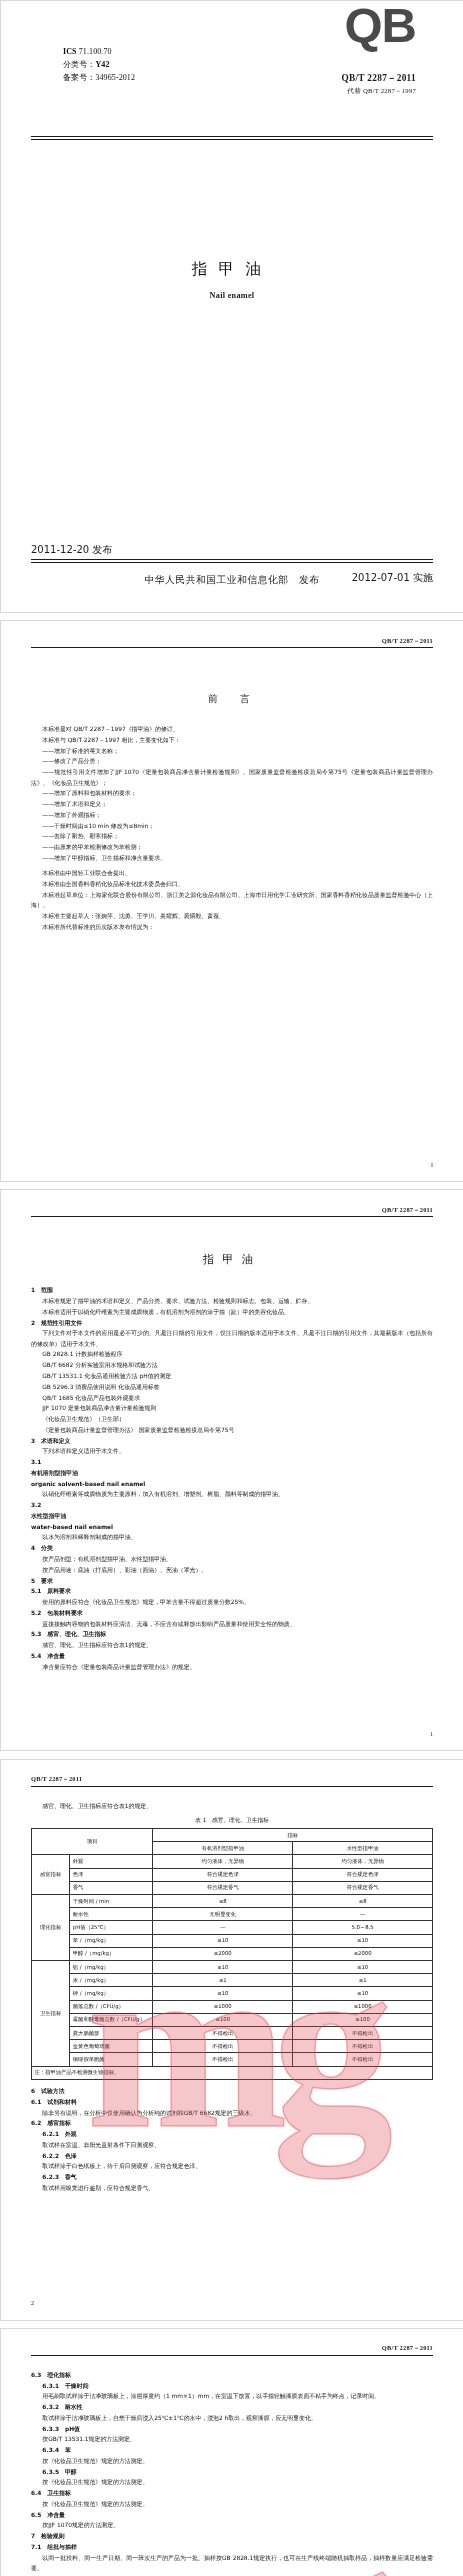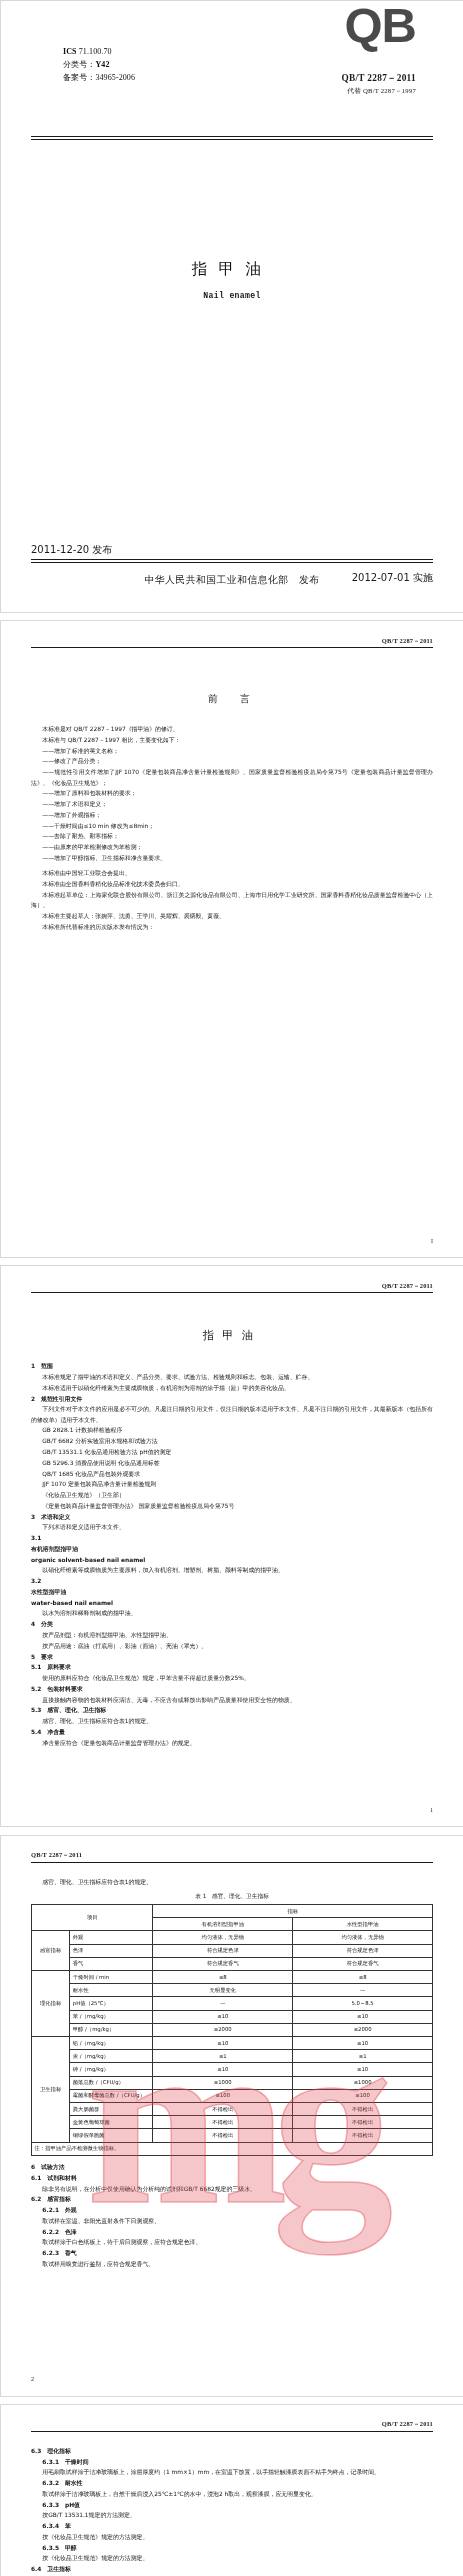--- a/index.html
+++ b/index.html
@@ -1,21 +1,21 @@
 <!DOCTYPE html>
 <html style="font-size:8.2px"><head>
 <meta charset="utf-8">
 <style>
   html,body{margin:0;padding:0;background:#ffffff;}
   body{font-family:"Liberation Serif","DejaVu Serif",serif;color:#1a1a1a;}
   .doc{width:464px;margin:0 auto;position:relative;}
   .page{position:relative;background:#fff;border:0.5px solid #d8d8d8;box-sizing:border-box;overflow:hidden;}
   .page + .page{margin-top:7.2px;}
   .p1{height:613px;}
-  .p2{height:638px;}
+  .p2{height:562px;}
   .p3{height:562px;}
   .p4{height:562px;}
   .p5{height:562px;}
 
   
   .cover-meta{position:absolute;left:62px;top:45px;font-size:8px;line-height:1.62;
      font-family:"Liberation Serif",serif;color:#111;letter-spacing:0.1px;}
   .cover-meta b{font-weight:bold;}
   .qb-logo{position:absolute;right:47px;top:0;font-family:"Liberation Sans",sans-serif;
      font-weight:bold;font-size:49px;letter-spacing:-1px;color:#4a4a4a;line-height:1;}
@@ -23,21 +23,21 @@
   .std-no .main{font-size:9.3px;font-weight:bold;letter-spacing:0.3px;}
   .std-no .sub{font-size:6.7px;margin-top:2.1px;letter-spacing:0.2px;color:#222;}
   .nation-title{position:absolute;left:0;right:0;top:98px;text-align:center;
      font-family:"DejaVu Sans","Liberation Sans",sans-serif;font-size:21px;letter-spacing:2.1px;color:#111;}
   .rule-top{position:absolute;left:30px;right:30px;top:135px;border-top:1.1px solid #1a1a1a;}
   .rule-top2{position:absolute;left:30px;right:30px;top:138px;border-top:0.4px solid #1a1a1a;}
 
   .doc-title{position:absolute;left:0;right:0;top:258px;text-align:center;
      font-family:"DejaVu Sans","Liberation Sans",sans-serif;font-size:15.5px;letter-spacing:11.3px;color:#111;}
   .doc-title-en{position:absolute;left:0;right:0;top:290px;text-align:center;
-     font-family:Liberation Mono, monospace;font-size:8.2px;font-weight:bold;letter-spacing:0.3px;}
+     font-family:Liberation Serif, serif;font-size:8.2px;font-weight:bold;letter-spacing:0.3px;}
 
   .dates{position:absolute;left:30px;right:30px;top:542px;font-size:10px;
      font-family:"DejaVu Sans","Liberation Sans",sans-serif;}
   .dates .l{float:left;}
   .dates .r{float:right;margin-top:28px;}
   .rule-bot{position:absolute;left:30px;right:30px;top:558px;border-top:1.1px solid #1a1a1a;}
   .rule-bot2{position:absolute;left:30px;right:30px;top:561px;border-top:0.4px solid #1a1a1a;}
   .issuer{position:absolute;left:0;right:0;top:573px;text-align:center;
      font-family:Liberation Serif, serif;font-size:9.8px;letter-spacing:0.5px;}
 
@@ -87,21 +87,21 @@
   <div class="page p1">
     <div class="cover-meta">
       <div>
         <b>ICS</b>
         <span>71.100.70</span>
       </div>
       <div>
         <span>分类号：</span><b>Y42</b>
       </div>
       <div>
-        <span>备案号：</span><span>34965-2006</span>
+        <span>备案号：</span><span>34965-2012</span>
       </div>
     </div>
 
     <div class="qb-logo">QB</div>
 
     <div class="std-no">
       <div class="main">QB/T 2287－2011</div>
       <div class="sub">代替 QB/T 2287－1997</div>
     </div>
 

